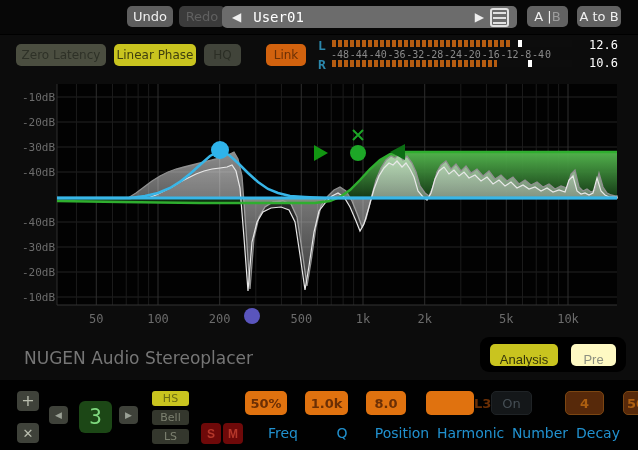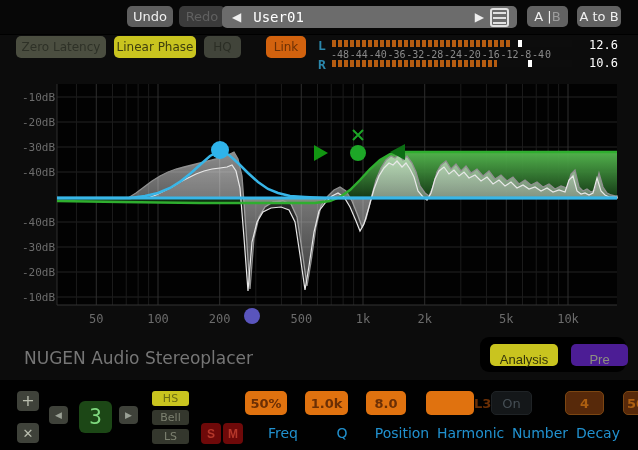--- a/index.html
+++ b/index.html
@@ -13,21 +13,21 @@
         font-family:"DejaVu Sans",sans-serif;}
   .gbtn.dim{background:#3b3b3b;color:#606060;}
   .preset{position:absolute;left:222px;top:6px;width:295px;height:22px;background:#6c6c6c;border-radius:5px;
           color:#fff;display:flex;align-items:center;}
   .preset .arr{color:#efefef;font-size:12px;line-height:22px;}
   .preset .pname{font-family:"DejaVu Sans Mono",monospace;font-size:14px;margin-left:12px;flex:1;text-align:left;}
   .menu-icon{width:13px;height:13px;border:2px solid #e2e2e2;border-radius:3px;margin:0 8px 0 6px;
              background:repeating-linear-gradient(180deg,transparent 0 2px,#e2e2e2 2px 4px,transparent 4px 5px);
              background-clip:content-box;padding:1px;}
   
-  .opt{position:absolute;top:36px;height:22px;border:none;border-radius:5px;font-size:12px;padding:0;
+  .opt{position:absolute;top:44px;height:22px;border:none;border-radius:5px;font-size:12px;padding:0;
        font-family:"DejaVu Sans",sans-serif;text-align:center;}
   
   .mlabel{position:absolute;font-family:"DejaVu Sans Mono",monospace;font-weight:bold;font-size:13px;color:#2b87ab;}
   .mtrack{position:absolute;left:332px;width:240px;height:7px;background:#0d0d0d;}
   .mfill{position:absolute;left:0;top:0;height:7px;
          background:repeating-linear-gradient(90deg,#b55c11 0 4px,#0d0d0d 4px 6px);}
   .mpeak{position:absolute;top:0;width:4px;height:7px;background:#fff;}
   .mscale{position:absolute;left:331px;top:49px;width:220px;display:flex;justify-content:space-between;
           font-family:"DejaVu Sans Mono",monospace;font-size:10px;color:#8a8a8a;}
   .mval{position:absolute;left:578px;width:40px;text-align:right;color:#fff;
@@ -181,21 +181,21 @@
         <path d="M353 50L363 60M363 50L353 60" stroke="#1da627" stroke-width="2"></path>
         <circle cx="358" cy="73" r="8" fill="#1da627"></circle>
         <circle cx="220" cy="70" r="9" fill="#2fb3ea"></circle>
         <circle cx="252" cy="236" r="8" fill="#5a55bd"></circle>
       </g>
   </svg>
 
   <div class="brand">NUGEN Audio Stereoplacer</div>
   <div class="anwrap">
     <button class="anbtn" style="left:10px;width:68px;background:#c9c41f;color:#32320a;">Analysis</button>
-    <button class="anbtn" style="left:91px;width:57px;background:#4c1d95;color:#8d9081;">Pre</button>
+    <button class="anbtn" style="left:91px;width:45px;background:#fef9c3;color:#8d9081;">Pre</button>
   </div>
 
   <div class="ctrlbar">
     <button class="sq" style="left:17px;top:11px;width:22px;height:20px;font-size:16px;">+</button>
     <button class="sq" style="left:17px;top:43px;width:22px;height:20px;">✕</button>
     <button class="sq" style="left:49px;top:26px;width:19px;height:18px;font-size:9px;color:#9aa095;">◀</button>
     <div class="shape3">3</div>
     <button class="sq" style="left:119px;top:26px;width:19px;height:18px;font-size:9px;color:#9aa095;">▶</button>
 
     <button class="mini" style="top:11px;background:#c9c41f;color:#6e6e14;">HS</button>

